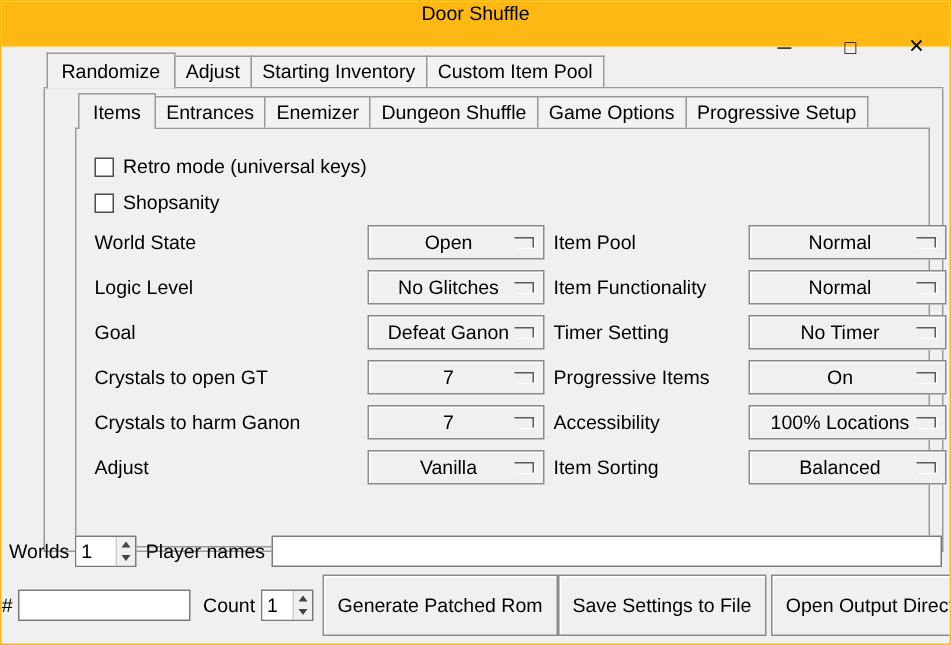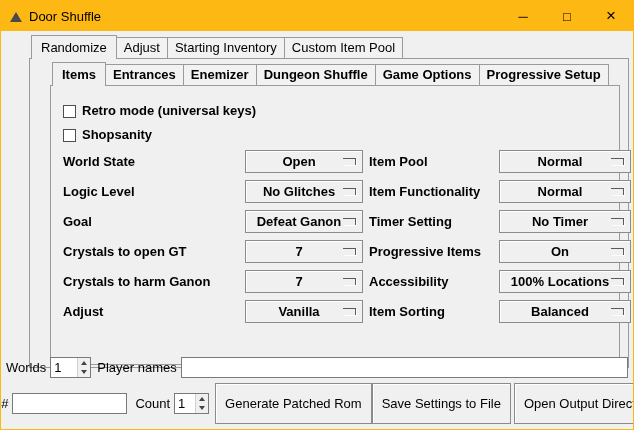--- a/index.html
+++ b/index.html
@@ -7,35 +7,35 @@
     --bg:#F0F0F0;
     --bd:#9a9a9a;
     --ctlbd:#7a7a7a;
   }
   *{box-sizing:border-box;}
   html,body{margin:0;padding:0;background:#c8c8c8;}
   body{font-family:"Liberation Sans","DejaVu Sans",sans-serif;font-size:13px;color:#000;}
   .window{width:634px;height:430px;background:var(--bg);border:1px solid var(--accent);position:relative;overflow:hidden;}
 
   
-  .titlebar{height:30px;background:var(--accent);display:flex;align-items:center;}
+  .titlebar{height:30px;background:var(--accent);display:flex;align-items:center;flex-direction:column;}
   .app-icon{width:14px;height:14px;margin:0 6px 0 8px;position:relative;display:inline-block;}
   .app-icon::before{content:"";position:absolute;left:1px;bottom:1px;border-left:6px solid transparent;border-right:6px solid transparent;border-bottom:10px solid #4a4a4a;}
   .title{font-size:13px;}
   .controls{margin-left:auto;display:flex;height:30px;}
   .ctl{width:44px;height:30px;display:flex;align-items:center;justify-content:center;font-size:13px;cursor:default;}
   .ctl.close{font-size:17px;}
 
   
   .nb1{margin:3px 4px 0 4px;padding-left:24px;}
   .tabs{display:flex;align-items:flex-end;border-bottom:1px solid var(--bd);padding-left:2px;}
   .tab{border:1px solid var(--bd);border-bottom:none;background:#f2f2f2;padding:2px 7px 3px;margin-top:3px;white-space:nowrap;position:relative;}
   .tab:not(:first-child){margin-left:-1px;}
   .tab.active{margin-top:0;margin-bottom:-1px;padding:4px 9px 4px;background:var(--bg);z-index:2;}
-  .nb-body{border:1px solid var(--bd);border-top:none;background:var(--bg);font-weight:bold;}
+  .nb-body{border:1px solid var(--bd);border-top:none;background:var(--bg);}
   .nb1 > .nb-body{height:309px;padding-top:2px;}
   .nb2{margin:0 8px 0 20px;}
   .nb2 > .nb-body{height:279px;padding:8px 0 0 12px;}
 
   
   .check-row{display:flex;align-items:flex-end;height:24px;cursor:default;}
   .cb{width:13px;height:13px;background:#fff;border:1px solid #4d4d4d;margin-right:6px;flex:none;}
 
   
   .opt-grid{display:grid;grid-template-columns:176px 118px 124px 132px;column-gap:6px;row-gap:7px;margin-top:8px;align-items:center;}

